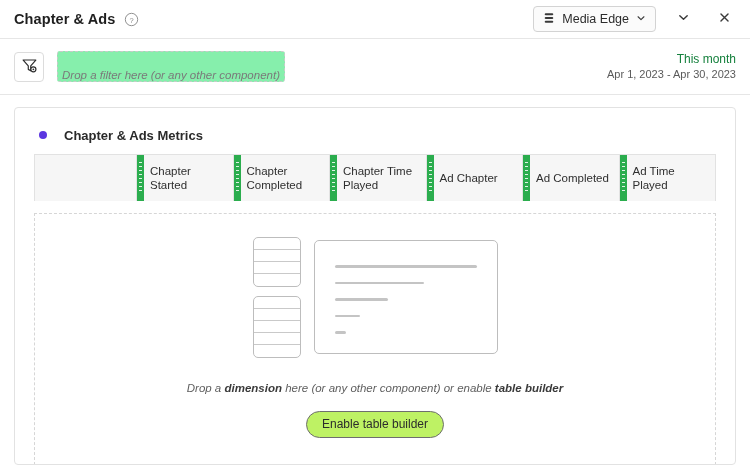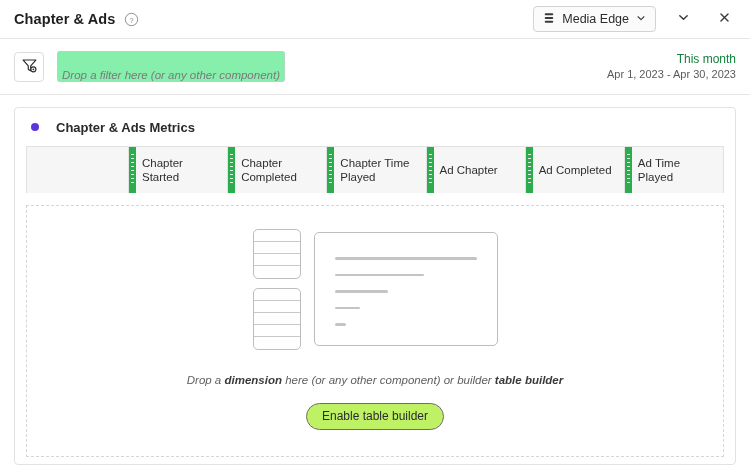--- a/index.html
+++ b/index.html
@@ -120,21 +120,21 @@
     color: #5a5a5a;
   }
 
   
   .panel {
     margin: 12px 14px 0 14px;
     border: 1px solid #e2e2e2;
     border-radius: 4px;
     background: #ffffff;
     height: 358px;
-    padding: 0;
+    padding: 8px;
     overflow: hidden;
   }
   .panel-header {
     display: flex;
     align-items: center;
     height: 38px;
     padding: 0 16px;
   }
   .panel-dot {
     width: 8px; height: 8px;
@@ -407,18 +407,18 @@
       <div class="ill-right">
         <div class="ill-line" style="width:142px"></div>
         <div class="ill-line" style="width:89px"></div>
         <div class="ill-line" style="width:53px"></div>
         <div class="ill-line" style="width:25px"></div>
         <div class="ill-line" style="width:11px"></div>
       </div>
     </div>
 
     <div class="hint">
-      <span>Drop a </span><b>dimension</b><span> here (or any other component) or builder </span><b>table builder</b>
+      <span>Drop a </span><b>dimension</b><span> here (or any other component) or enable </span><b>table builder</b>
     </div>
 
     <button class="enable-btn">Enable table builder</button>
   </div>
 </div>
 
 </body></html>

